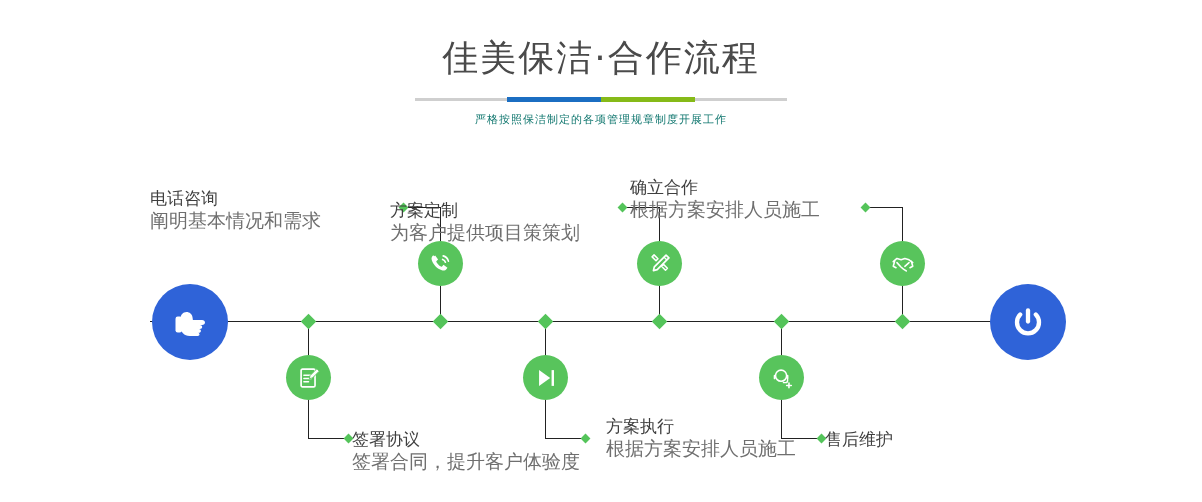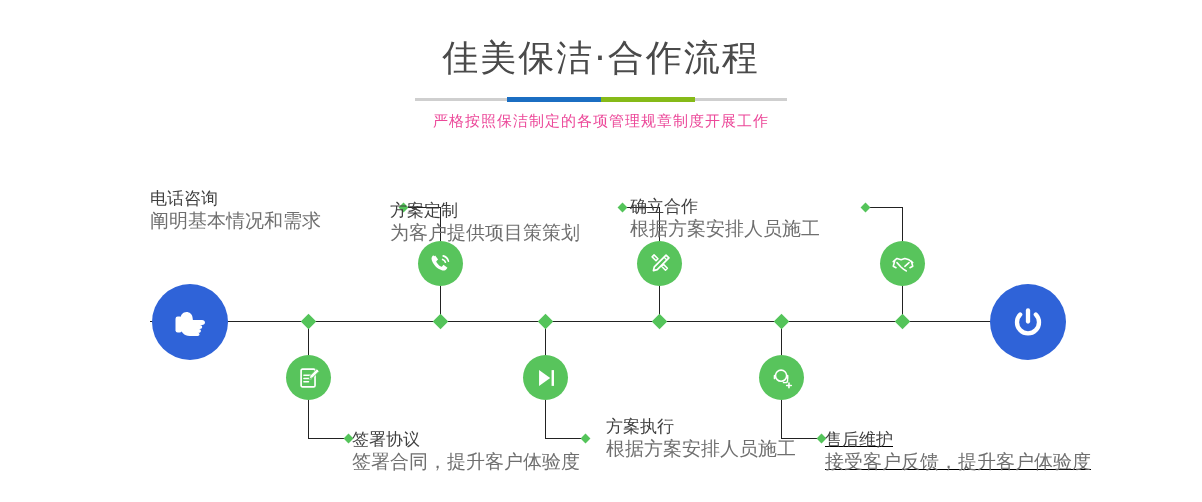--- a/index.html
+++ b/index.html
@@ -19,21 +19,21 @@
     line-height:1;margin-top:40px;font-weight:normal;
   }
   .hdr-rule{
     position:relative;width:372px;height:3px;margin:22px auto 0;
     background:#cfcfcf;
   }
   .hdr-rule .seg{position:absolute;top:-1px;height:5px;}
   .hdr-rule .seg.blue{left:92px;width:94px;background:#1b6ec2;}
   .hdr-rule .seg.green{left:186px;width:94px;background:#86ba18;}
   .hdr-sub{
-    margin-top:11px;font-size:15px;color:#ec4899;letter-spacing:1px;
+    margin-top:11px;font-size:11px;color:#0f766e;letter-spacing:1px;
   }
 
   
   .axis{
     position:absolute;left:150px;top:321px;width:902px;height:1px;
     background:#222;
   }
   .end-circle{
     position:absolute;border-radius:50%;
     display:flex;align-items:center;justify-content:center;
@@ -188,40 +188,39 @@
     <div class="circ" style="left:880px;top:241px;">
       <span>
         <svg width="26" height="26" viewBox="0 0 28 28">
           <path d="M3.5 11.5l4-3.5 4.5 1.5 4-1.5 4.5 1.5 4 3" stroke="#fff" stroke-width="1.7" fill="none" stroke-linejoin="round" stroke-linecap="round"></path>
           <path d="M7.5 12.5l4 4.5 3 2.5 3 2" stroke="#fff" stroke-width="1.7" fill="none" stroke-linecap="round"></path>
           <path d="M20.5 12.5l-4.5 4" stroke="#fff" stroke-width="1.7" fill="none" stroke-linecap="round"></path>
           <path d="M5 11l-1.5 5.5 3 1.5M23 11l1.5 5.5-3 1.5" stroke="#fff" stroke-width="1.7" fill="none" stroke-linejoin="round" stroke-linecap="round"></path>
         </svg>
       </span>
     </div>
-    <div class="lbl right-align" style="left:630px;top:196px;width:228px;">
+    <div class="lbl right-align" style="left:630px;top:177px;width:228px;">
       <div class="t">确立合作</div>
       <div class="d">根据方案安排人员施工</div>
     </div>
   </div>
 
   <div class="node">
     <div class="vline" style="left:781px;top:321px;height:117px;"></div>
     <div class="hline" style="left:781px;top:438px;width:40px;"></div>
     <div class="diamond small" style="left:818px;top:435px;"></div>
     <div class="diamond" style="left:776px;top:316px;"></div>
     <div class="circ" style="left:759px;top:355px;">
       <span>
         <svg width="26" height="26" viewBox="0 0 28 28">
           <circle cx="13" cy="11.5" r="6" stroke="#fff" stroke-width="1.7" fill="none"></circle>
           <path d="M6 11.5v3M20 11.5v3" stroke="#fff" stroke-width="1.9" stroke-linecap="round"></path>
           <path d="M20 15.5v1.5a2 2 0 0 1-2 2h-2.5" stroke="#fff" stroke-width="1.5" fill="none" stroke-linecap="round"></path>
           <path d="M21.5 19.5v5M19 22h5" stroke="#fff" stroke-width="1.7" stroke-linecap="round"></path>
         </svg>
       </span>
     </div>
-    <div class="lbl left-align" style="left:825px;top:429px;text-decoration:underline;">
+    <div class="lbl left-align" style="left:825px;top:429px;">
       <div class="t">售后维护</div>
-      <div class="d">接受客户反馈，提升客户体验度</div>
     </div>
   </div>
 
 </div>
 
 </body></html>

